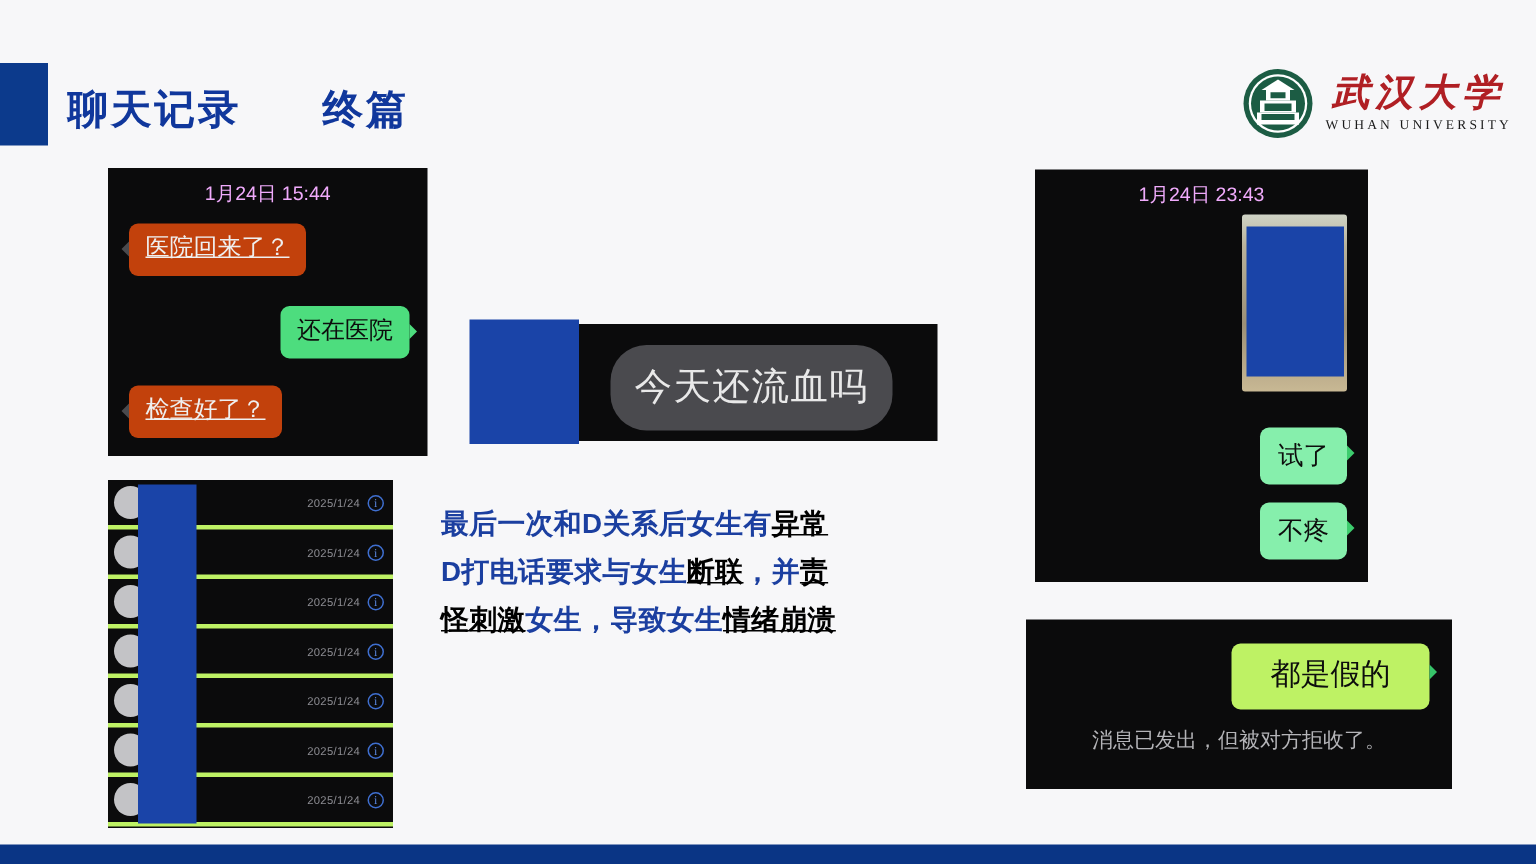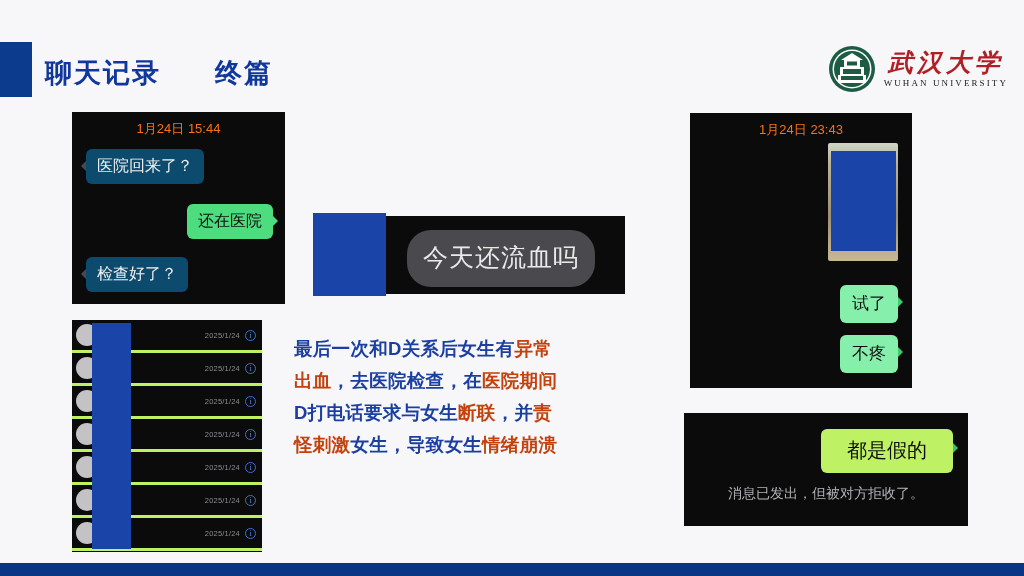--- a/index.html
+++ b/index.html
@@ -43,28 +43,29 @@
     letter-spacing: 4px; line-height: 1.05; font-style: italic;
   }
   .logo-en {
     font-size: 9px; color: #1a1a1a; letter-spacing: 2.1px;
     font-family: "Liberation Serif", "DejaVu Serif", serif; margin-top: 2px;
   }
 
   
   .shot { position: absolute; background: #0b0b0c; overflow: hidden; }
   .ts {
-    color: #f97316; font-size: 13px; text-align: center; width: 100%;
+    color: #f0abfc; font-size: 13px; text-align: center; width: 100%;
     font-family: "Liberation Sans", sans-serif;
   }
 
   .bub { position: relative; display: inline-block; font-size: 16px; line-height: 1; }
   .bub-in {
-    background: #0c4a6e; color: #efefef; padding: 9px 11px 10px;
+    background: #c2410c; color: #efefef; padding: 9px 11px 10px;
     border-radius: 6px;
+    text-decoration: underline;
   }
   .bub-out {
     background: #4ddd7e; color: #0d0d0d; padding: 9px 11px 10px;
     border-radius: 6px;
   }
   .tail-l::before {
     content: ""; position: absolute; left: -5px; top: 12px;
     border: 5px solid transparent; border-right-color: #4a4a4e; border-left: 0;
   }
   .tail-r::after {
@@ -149,21 +150,21 @@
     position: absolute; left: 0; right: 0; top: 72px;
     text-align: center; color: #b4b4b8; font-size: 14px;
   }
 
   
   #body-text {
     position: absolute; left: 294px; top: 308px; width: 320px;
     font-size: 18.5px; font-weight: bold; line-height: 32px;
     color: #1b3fa0; letter-spacing: .3px;
   }
-  #body-text .r { color: #c2410c; }
+  #body-text .r { color: #000000; text-decoration: underline; }
 
   
   #footer {
     position: absolute; left: 0; bottom: 0; width: 1024px; height: 38px;
     background: #0a3585;
   }
 </style>
 </head>
 <body>
 
@@ -285,20 +286,19 @@
   <div class="shot" id="panel-chat4">
     <div id="p4-err">!</div>
     <div class="bub tail-r" id="p4-bub">
       <div class="bub-out">都是假的</div>
     </div>
     <div id="p4-note">消息已发出，但被对方拒收了。</div>
   </div>
 
   <div id="body-text">
       <div><span>最后一次和D关系后女生有</span><span class="r">异常</span></div>
-      <div><span class="r">出血</span><span>，去医院检查，在</span><span class="r">医院期间</span></div>
       <div><span>D打电话要求与女生</span><span class="r">断联</span><span>，并</span><span class="r">责</span></div>
       <div><span class="r">怪刺激</span><span>女生，导致女生</span><span class="r">情绪崩溃</span></div>
     </div>
 
   <div id="footer"></div>
 
 </div>
 
 </body></html>

